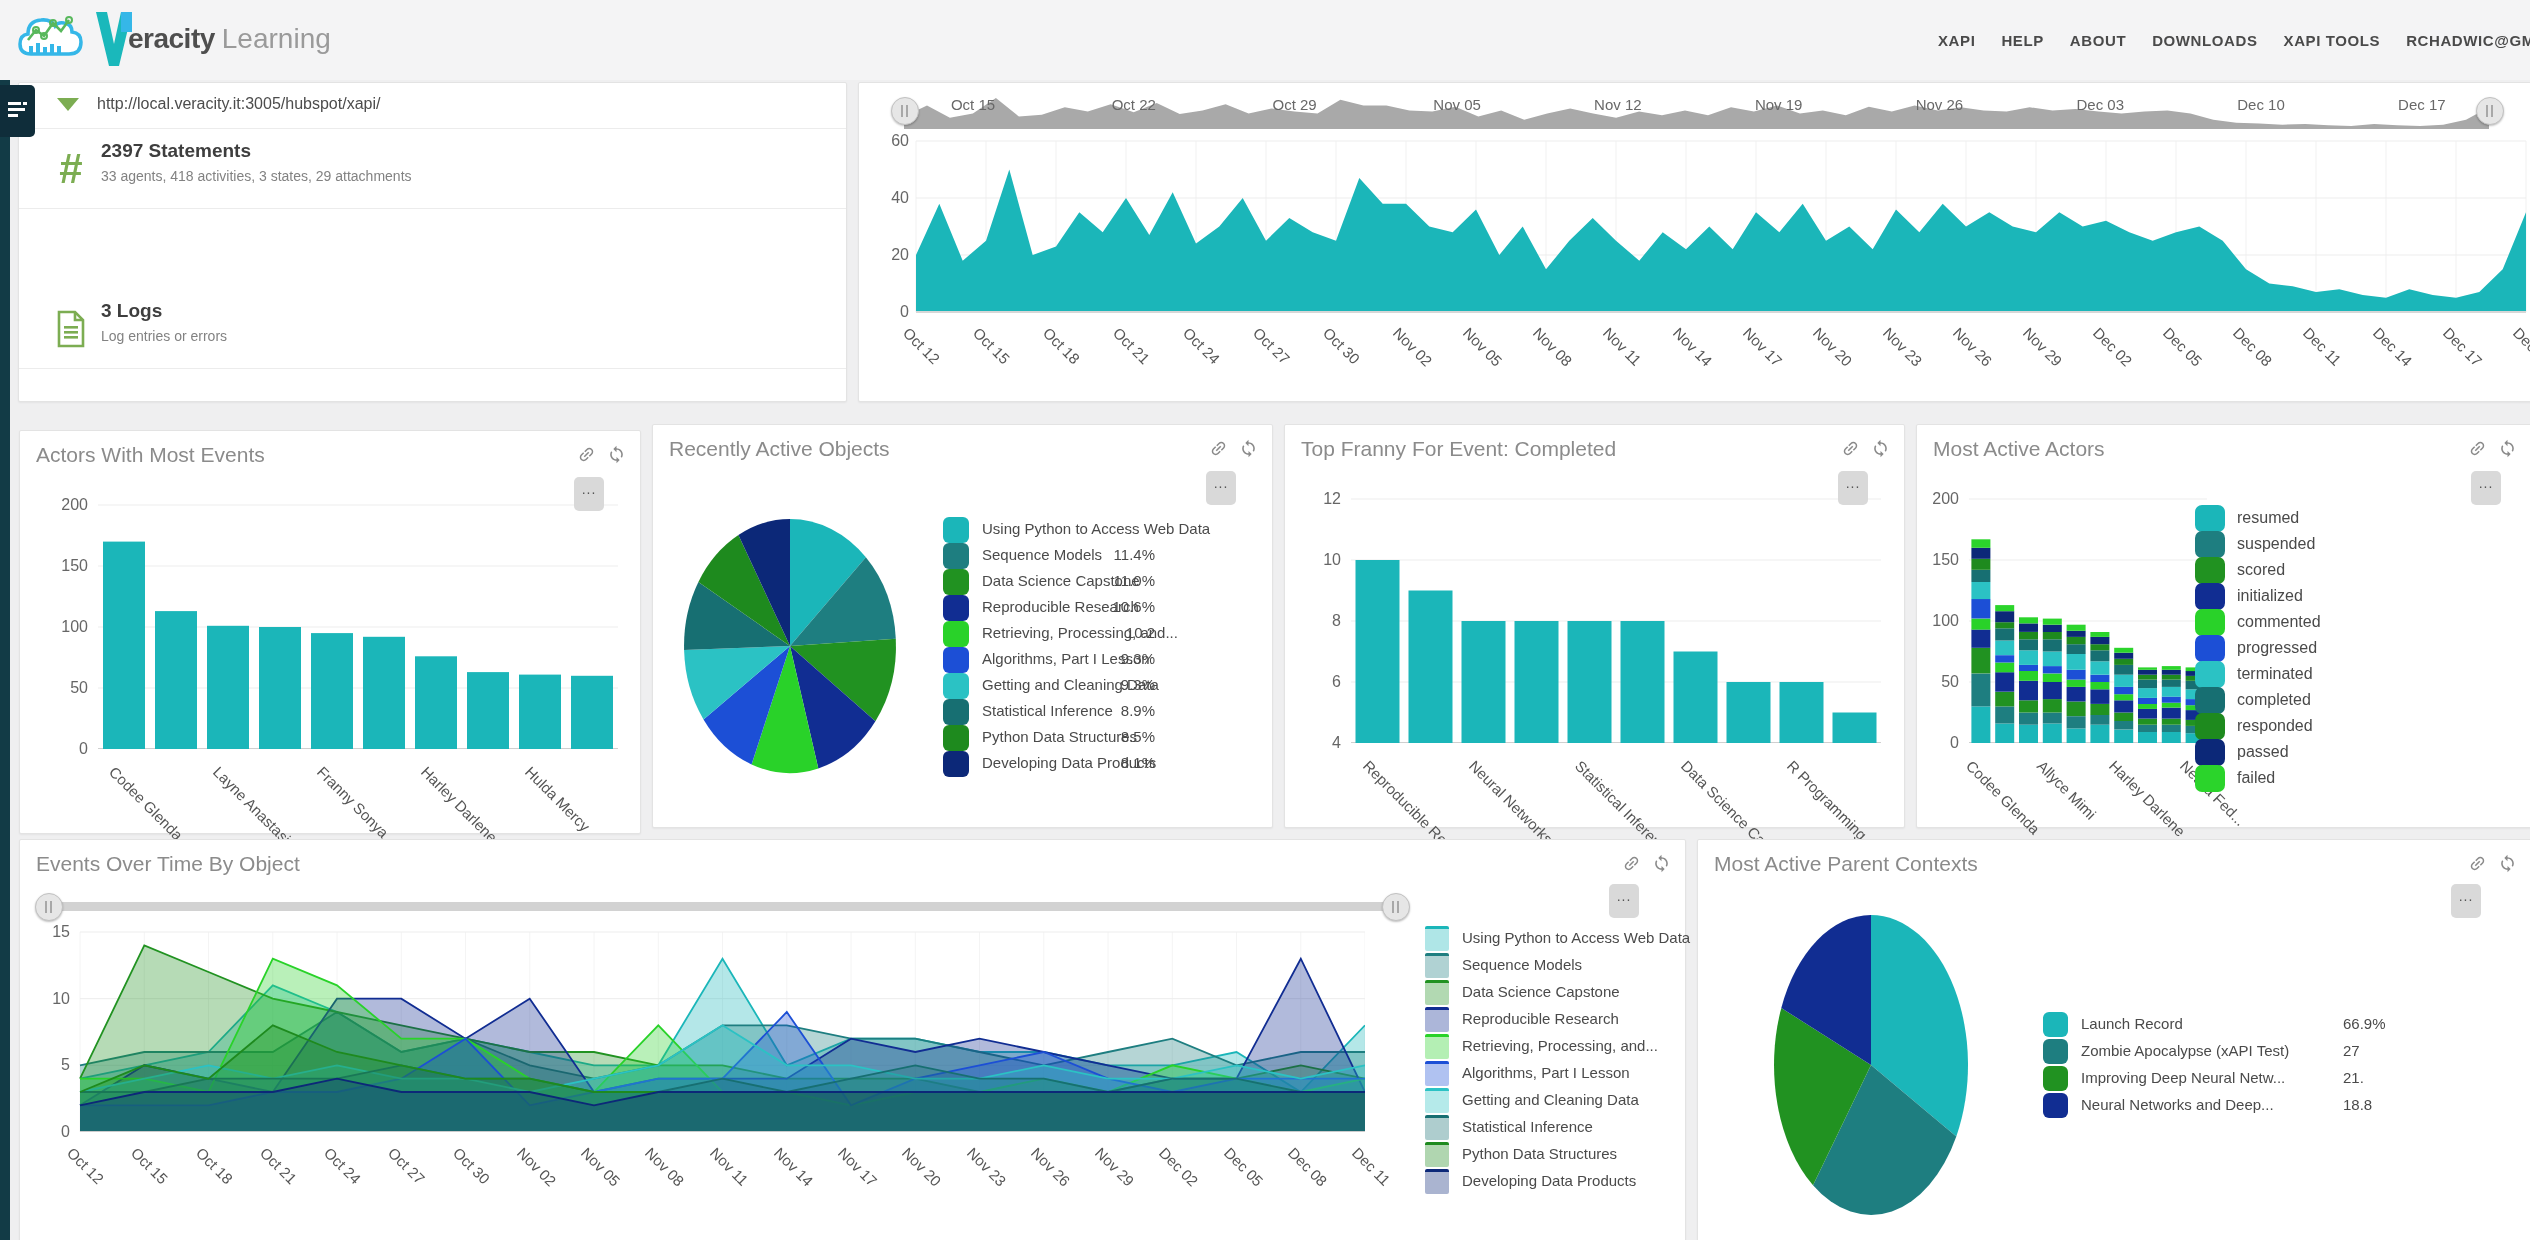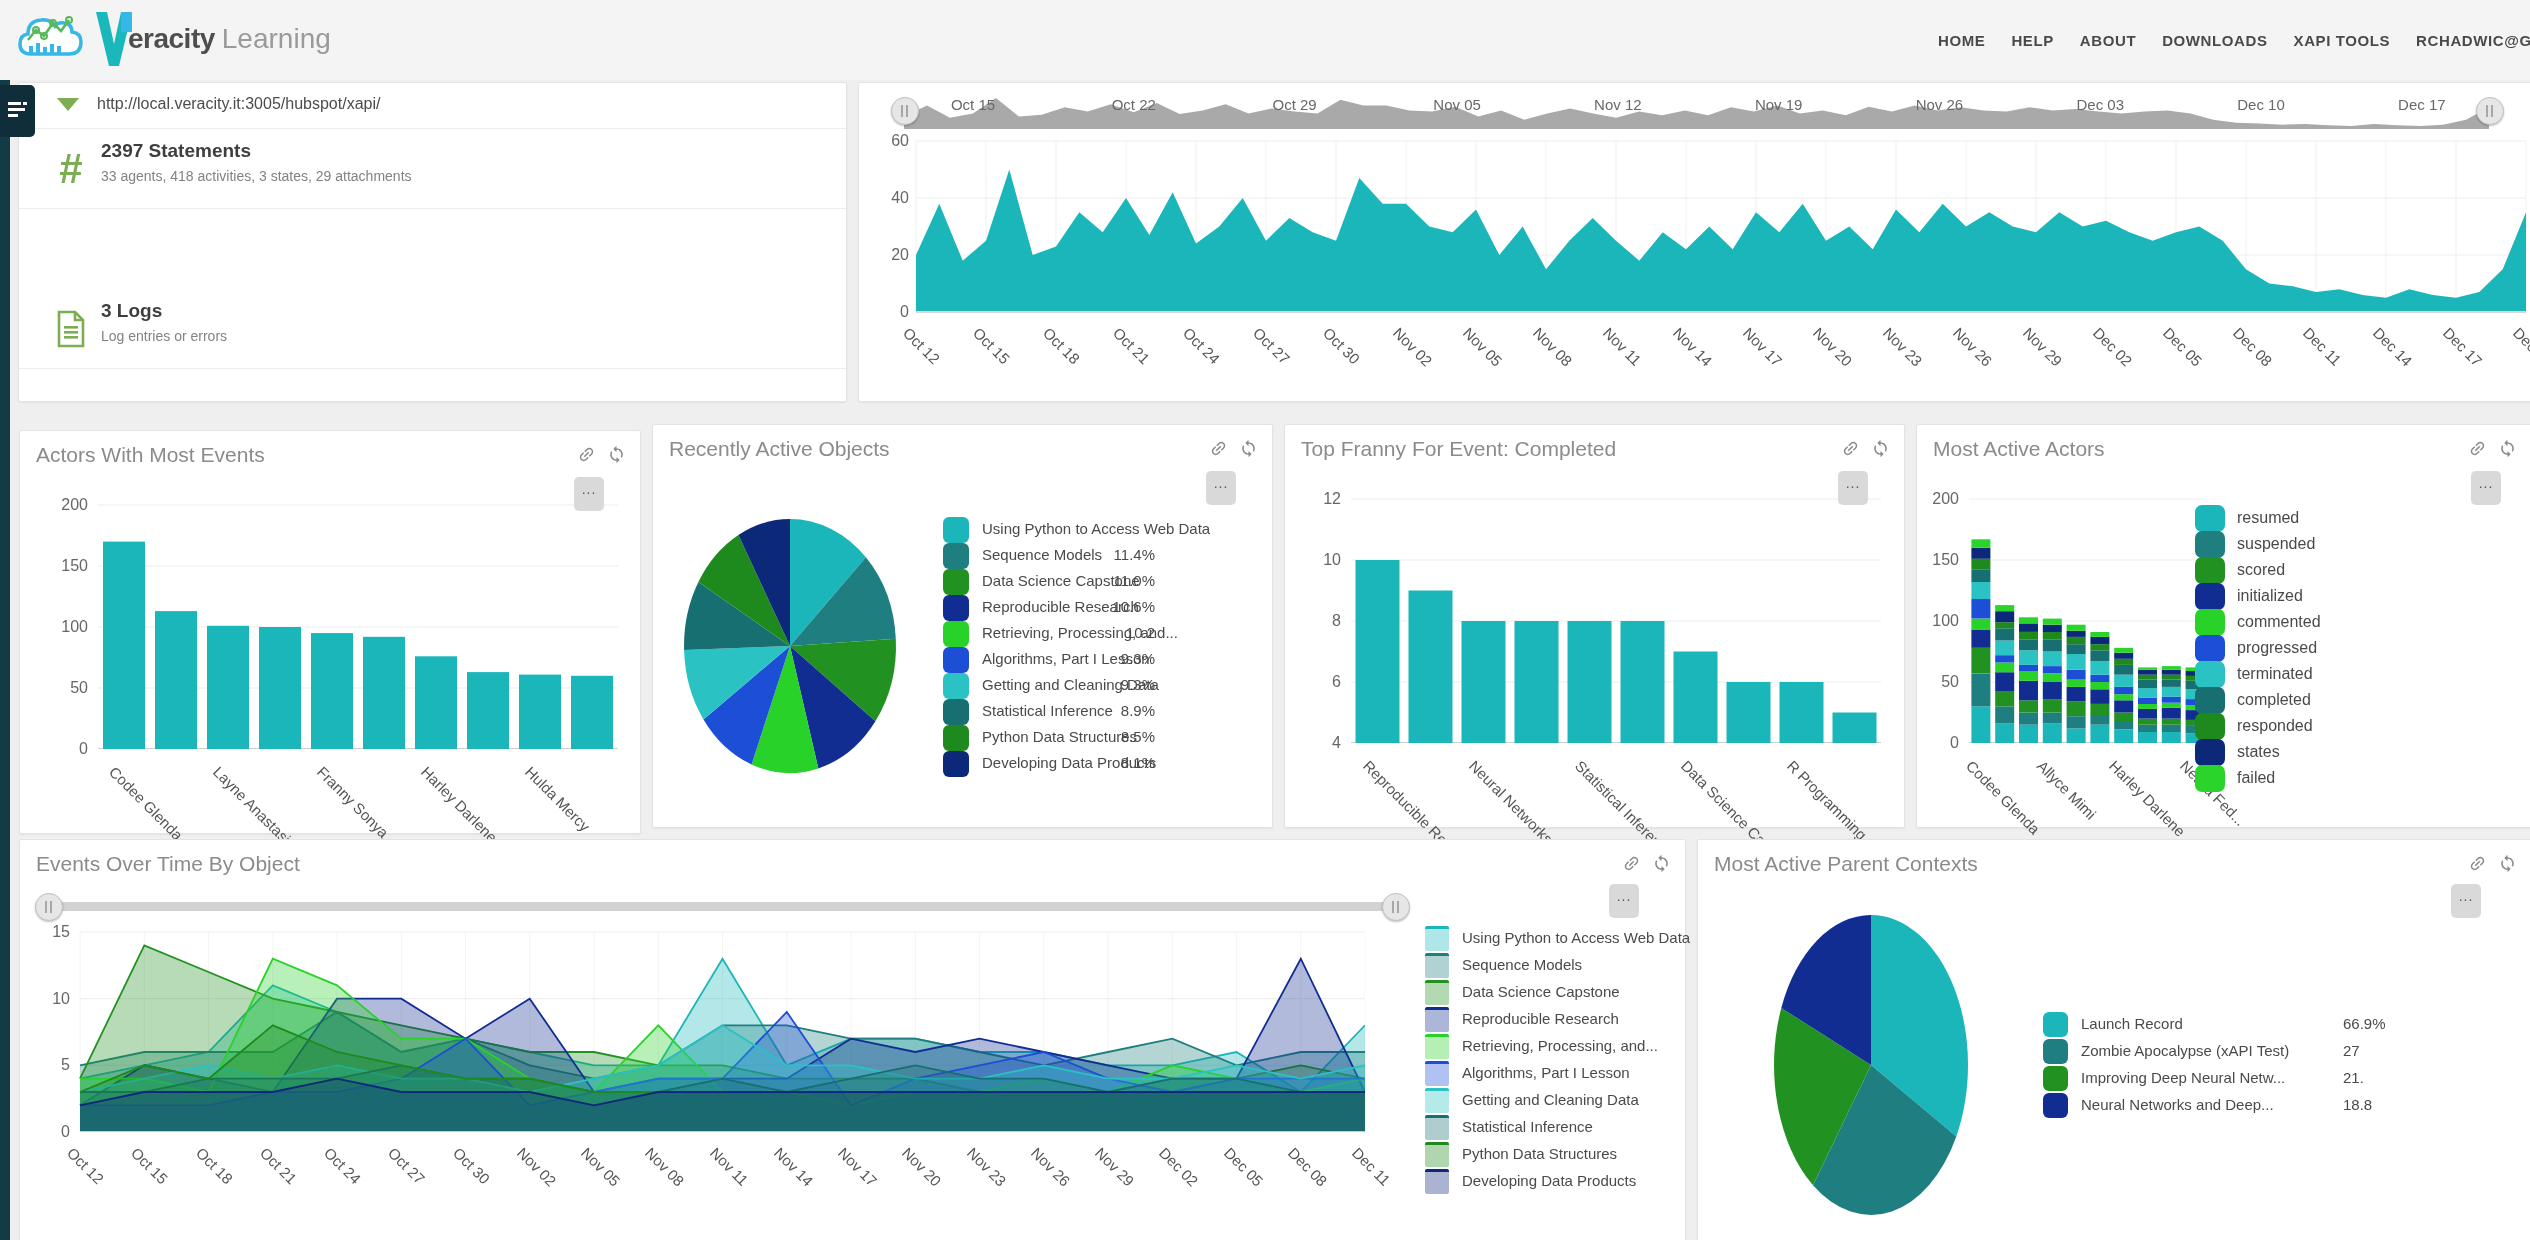--- a/index.html
+++ b/index.html
@@ -85,21 +85,21 @@
     <svg width="40" height="58" viewBox="0 0 40 58">
       <polygon points="2,2 13,2 20,34 27,2 38,2 25,56 15,56" fill="#1ab8bb"></polygon>
       <rect x="27" y="2" width="11" height="20" fill="#35b7e8"></rect>
     </svg>
     <div id="brand">
       <span class="bold">eracity</span>
       <span class="light">Learning</span>
     </div>
   </div>
   <nav id="nav-items">
-      <span class="nav-item">HOME</span>
+      <span class="nav-item">XAPI</span>
       <span class="nav-item">HELP</span>
       <span class="nav-item">ABOUT</span>
       <span class="nav-item">DOWNLOADS</span>
       <span class="nav-item">XAPI TOOLS</span>
       <span class="nav-item">RCHADWIC@GMAIL.COM</span>
     </nav>
 </header>
 
 <div id="left-rail"></div>
 <button id="sidebar-toggle">
@@ -554,21 +554,21 @@
         <div class="leg-row" style="height: 26px;">
           <span class="leg-swatch" style="width: 30px; height: 27px; border-radius: 7px; background: rgb(23, 111, 114);"></span>
           <span class="leg-label" style="left: 42px; top: 4px; font-size: 16px;">completed</span>
         </div>
         <div class="leg-row" style="height: 26px;">
           <span class="leg-swatch" style="width: 30px; height: 27px; border-radius: 7px; background: rgb(30, 138, 30);"></span>
           <span class="leg-label" style="left: 42px; top: 4px; font-size: 16px;">responded</span>
         </div>
         <div class="leg-row" style="height: 26px;">
           <span class="leg-swatch" style="width: 30px; height: 27px; border-radius: 7px; background: rgb(12, 40, 120);"></span>
-          <span class="leg-label" style="left: 42px; top: 4px; font-size: 16px;">states</span>
+          <span class="leg-label" style="left: 42px; top: 4px; font-size: 16px;">passed</span>
         </div>
         <div class="leg-row" style="height: 26px;">
           <span class="leg-swatch" style="width: 30px; height: 27px; border-radius: 7px; background: rgb(43, 212, 43);"></span>
           <span class="leg-label" style="left: 42px; top: 4px; font-size: 16px;">failed</span>
         </div>
       </div>
     </div>
   <button class="more" style="right:30px;top:46px;">...</button>
 </section>
 

